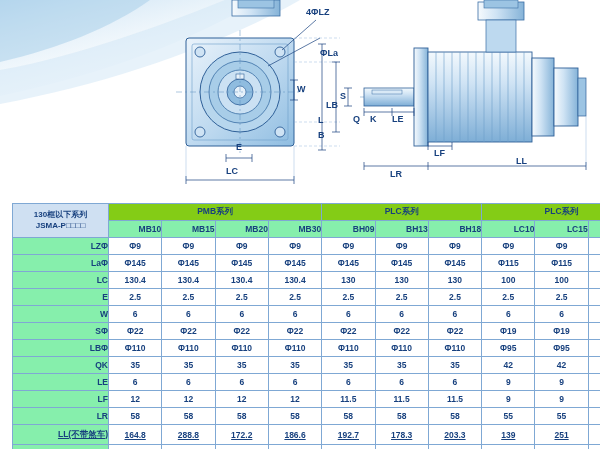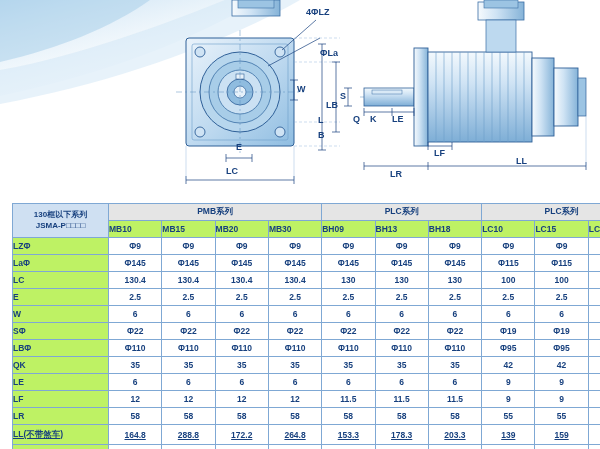--- a/index.html
+++ b/index.html
@@ -23,23 +23,23 @@
   td,th{
     border:1px solid #7fa8d4;
     font-size:8.5px;
     text-align:center;
     color:#17407e;
     height:16px;
     padding:0;
     font-weight:bold;
     background:#ffffff;
   }
-  td.rowhead{background:#bef264;text-align:left;}
+  td.rowhead{background:#86efac;text-align:right;}
   tr.tall td{height:19px;text-decoration:underline;}
-  .hdr-series{background:#e5e5e5;margin-top:20px;}
+  .hdr-series{background:#84cc16;margin-top:20px;}
   .corner{background:#cfe0f2;font-size:8px;line-height:1.35;}
   .corner div{white-space:nowrap;}
   col.c0{width:96px;}
   col.cx{width:53.3px;}
 </style>
 </head>
 <body>
 
 <div class="page">
 
@@ -376,26 +376,26 @@
           <td>58</td>
           <td>55</td>
           <td>55</td>
           <td>55</td>
         </tr>
         <tr class="tall">
           <td class="rowhead">LL(不带煞车)</td>
           <td>164.8</td>
           <td>288.8</td>
           <td>172.2</td>
-          <td>264.8</td>
-          <td>153.3</td>
+          <td>186.6</td>
+          <td>192.7</td>
           <td>178.3</td>
           <td>203.3</td>
           <td>139</td>
-          <td>159</td>
+          <td>251</td>
           <td>179</td>
         </tr>
         <tr class="tall">
           <td class="rowhead">LL(带煞车)</td>
           <td>219.3</td>
           <td>239.3</td>
           <td>268.3</td>
           <td>318.3</td>
           <td>195.9</td>
           <td>220.9</td>

